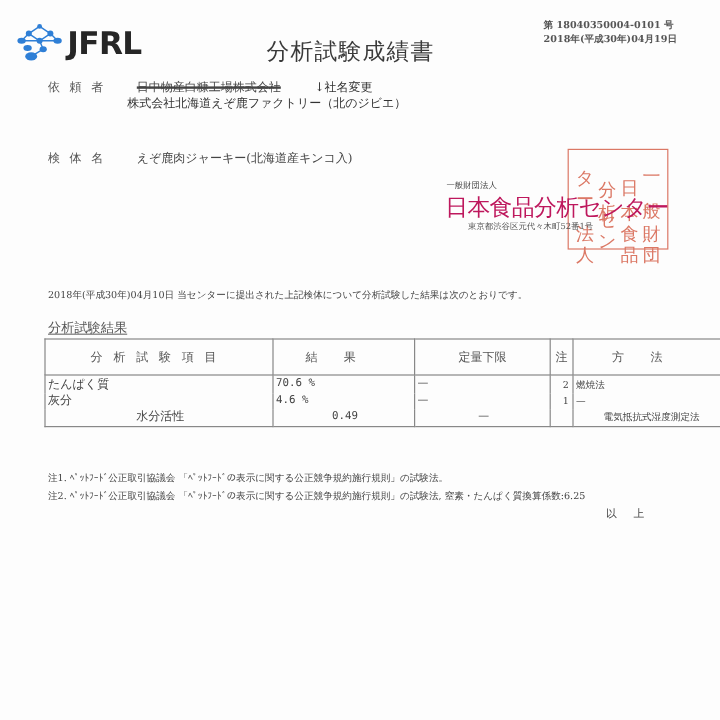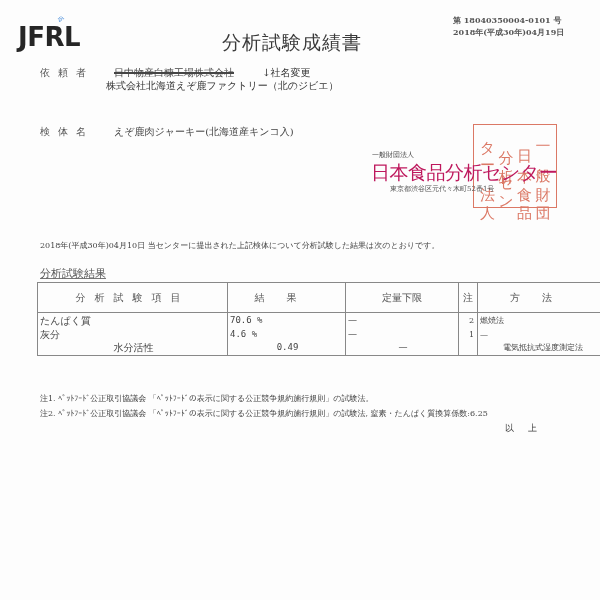--- a/index.html
+++ b/index.html
@@ -1,19 +1,19 @@
 <!DOCTYPE html>
 <html><head>
   <meta charset="utf-8">
   <style>
     html, body { margin:0; padding:0; }
     body { width:600px; height:600px; background:#fdfdfd; position:relative; overflow:hidden;
            font-family:"DejaVu Serif", serif; color:#4a4a4a; }
     .abs { position:absolute; }
-    .logo { left:14px; top:16px; height:36px; display:flex; align-items:flex-end;flex-direction:column; }
+    .logo { left:14px; top:16px; height:36px; display:flex; align-items:flex-end; }
     .logo-text { font-family:"DejaVu Sans", sans-serif; font-weight:bold; font-size:26px; color:#262626;
                  letter-spacing:-0.5px; margin-left:4px; }
     .title { left:222px; top:30px; font-size:19px; color:#3a3a3a; letter-spacing:1px; font-family:"DejaVu Sans", sans-serif; font-weight:normal; }
     .docno { left:453px; top:14px; font-size:8px; color:#555; line-height:12px;font-weight:bold; }
     .label-spaced { letter-spacing:8px; font-size:10px; color:#555; }
     .requester-label { left:40px; top:66px; }
     .struck { left:114px; top:66px; font-size:10px; color:#444; text-decoration:line-through; text-decoration-thickness:2px; }
     .change-note { left:262px; top:66px; font-size:10px; color:#333; }
     .new-company { left:106px; top:79px; font-size:10px; color:#333; }
     .sample-label { left:40px; top:125px; }

